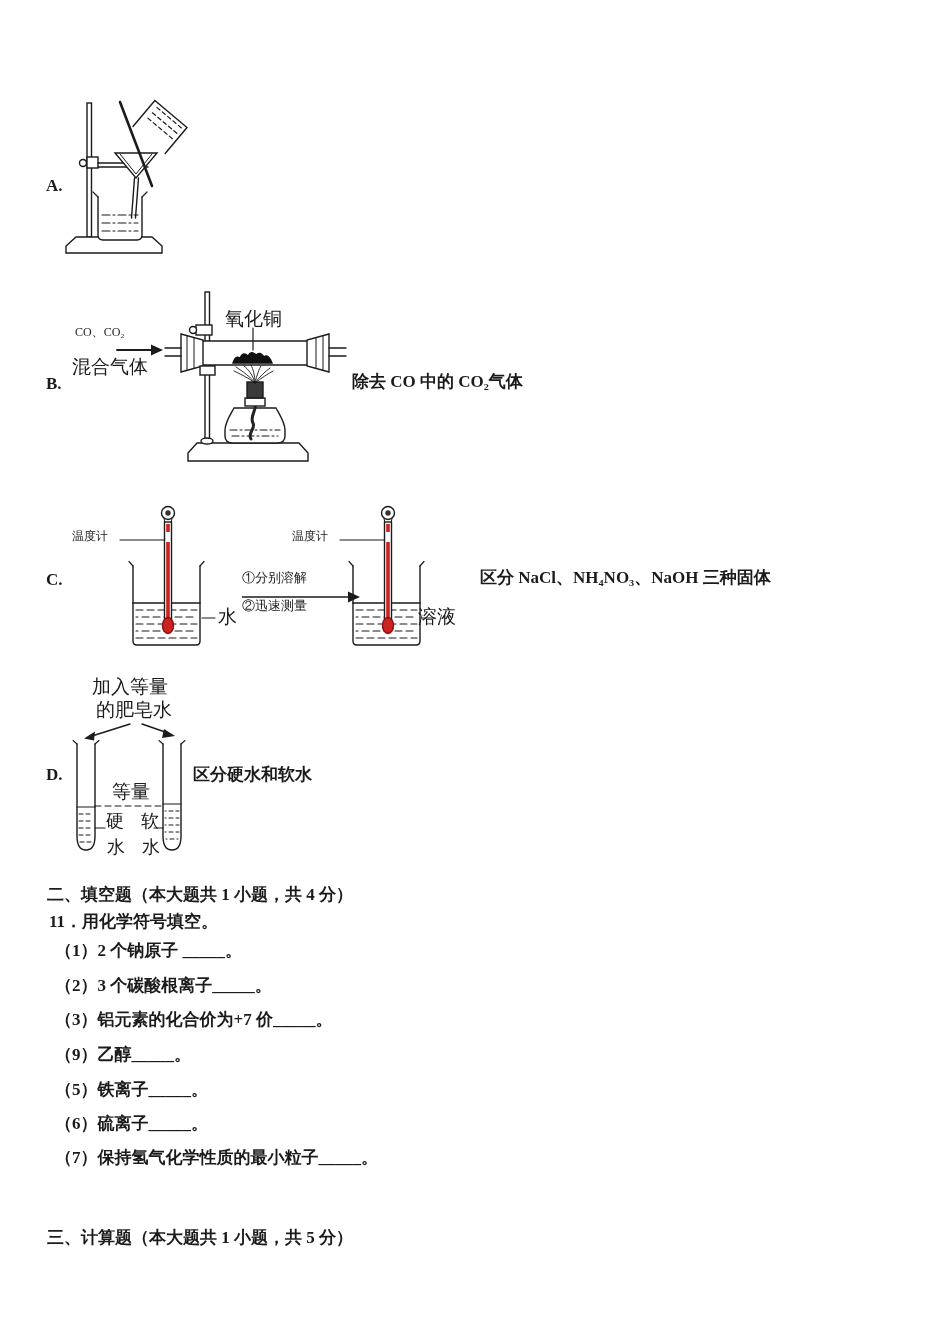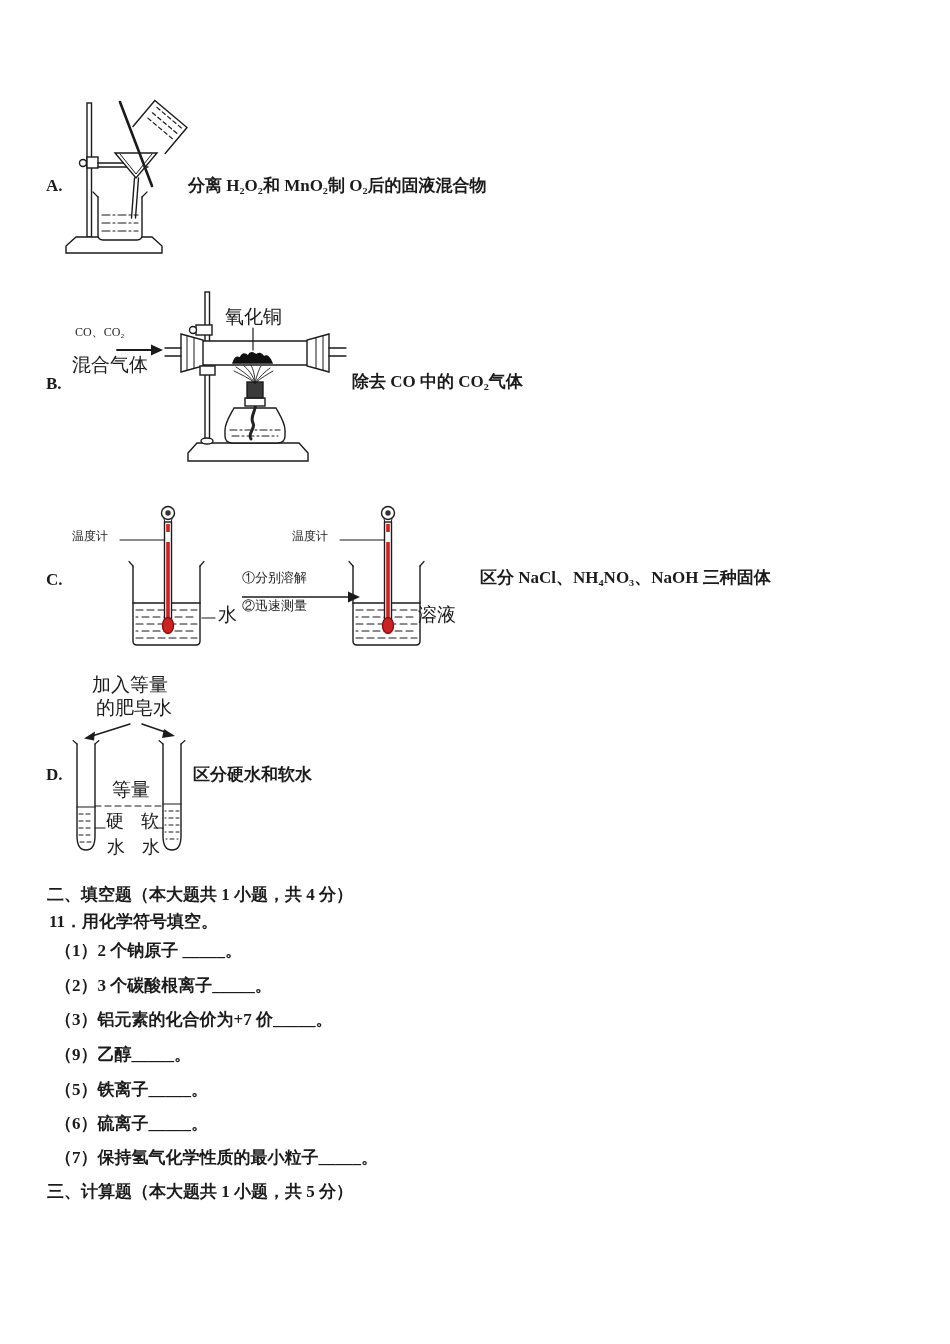--- a/index.html
+++ b/index.html
@@ -2,21 +2,21 @@
 <html><head>
 <meta charset="utf-8">
 <style>
   html,body{margin:0;padding:0;background:#ffffff;}
   #page{position:relative;width:950px;height:1344px;background:#ffffff;overflow:hidden;
         font-family:"Liberation Serif","DejaVu Serif",serif;color:#1b1b1b;}
   .t{position:absolute;white-space:nowrap;line-height:1.15;}
   .b{font-weight:bold;font-size:17px;}
   .lbl{font-weight:normal;font-size:13px;}
   .lbl16{font-weight:normal;font-size:12px;}
-  .lbl19{font-weight:normal;font-size:19px;font-family:Liberation Mono, monospace;}
+  .lbl19{font-weight:normal;font-size:19px;}
   svg{position:absolute;}
 </style>
 </head>
 <body>
 
 <div id="page">
 
   <svg style="left:56px;top:95px" width="150" height="166" viewBox="0 0 150 166">
     <g stroke="#1b1b1b" fill="none" stroke-width="1.4" stroke-linecap="round">
       <rect x="31" y="8" width="4.5" height="134" fill="#fff"></rect>
@@ -31,21 +31,20 @@
         <path d="M-21,-17 L-21,17 L21,17 L21,-17" fill="#fff"></path>
         <path d="M-17,-1 L17,-1 M-17,6 L17,6 M-17,13 L17,13" stroke-dasharray="4 3" stroke-width="1.2"></path>
       </g>
       <path d="M59,58 L101,58 L80,83 Z" fill="#fff"></path>
       <path d="M64,59 L80,79 L96,59" stroke-width="1"></path>
       <path d="M78.5,83 L75.5,123 M82.5,83 L79.5,123"></path>
       <path d="M64,7 L96,91" stroke-width="2.6"></path>
     </g>
   </svg>
   <div class="t b" style="left:46px;top:176px">A.</div>
-  <div class="t b" style="left:188px;top:176px">分离 H₂O₂和 MnO₂制 O₂后的固液混合物</div>
 
   <svg style="left:66px;top:280px" width="292" height="186" viewBox="0 0 292 186">
     <g stroke="#1b1b1b" fill="none" stroke-width="1.4" stroke-linecap="round">
       <rect x="139" y="12" width="4.5" height="151" fill="#fff"></rect>
       <path d="M122,181 L242,181 L242,173 L233,163 L131,163 L122,173 Z" fill="#fff"></path>
       <ellipse cx="141" cy="161" rx="6" ry="3" fill="#fff"></ellipse>
       <path d="M168,128 L210,128 C215,137 219,143 219,150 L219,156 Q219,163 211,163 L167,163 Q159,163 159,156 L159,150 C159,143 163,137 168,128 Z" fill="#fff"></path>
       <path d="M164,150 L214,150 M166,156 L212,156" stroke-dasharray="7 3 2 3" stroke-width="1.1"></path>
       <path d="M189,122 C192,129 183,136 187,143 C190,149 181,153 185,159" stroke="#222" stroke-width="3"></path>
       <rect x="179" y="118" width="20" height="8" fill="#fff"></rect>
@@ -139,15 +138,15 @@
   <div class="t b" style="left:47px;top:885px">二、填空题（本大题共 1 小题，共 4 分）</div>
   <div class="t b" style="left:49px;top:912px">11．用化学符号填空。</div>
   <div class="t b" style="left:55px;top:941px">（1）2 个钠原子 _____。</div>
   <div class="t b" style="left:55px;top:976px">（2）3 个碳酸根离子_____。</div>
   <div class="t b" style="left:55px;top:1010px">（3）铝元素的化合价为+7 价_____。</div>
   <div class="t b" style="left:55px;top:1045px">（9）乙醇_____。</div>
   <div class="t b" style="left:55px;top:1080px">（5）铁离子_____。</div>
   <div class="t b" style="left:55px;top:1114px">（6）硫离子_____。</div>
   <div class="t b" style="left:55px;top:1148px">（7）保持氢气化学性质的最小粒子_____。</div>
 
-  <div class="t b" style="left:47px;top:1182px">三、计算题（本大题共 1 小题，共 5 分）</div>
+  <div class="t b" style="left:47px;top:1228px">三、计算题（本大题共 1 小题，共 5 分）</div>
 
 </div>
 
 </body></html>

